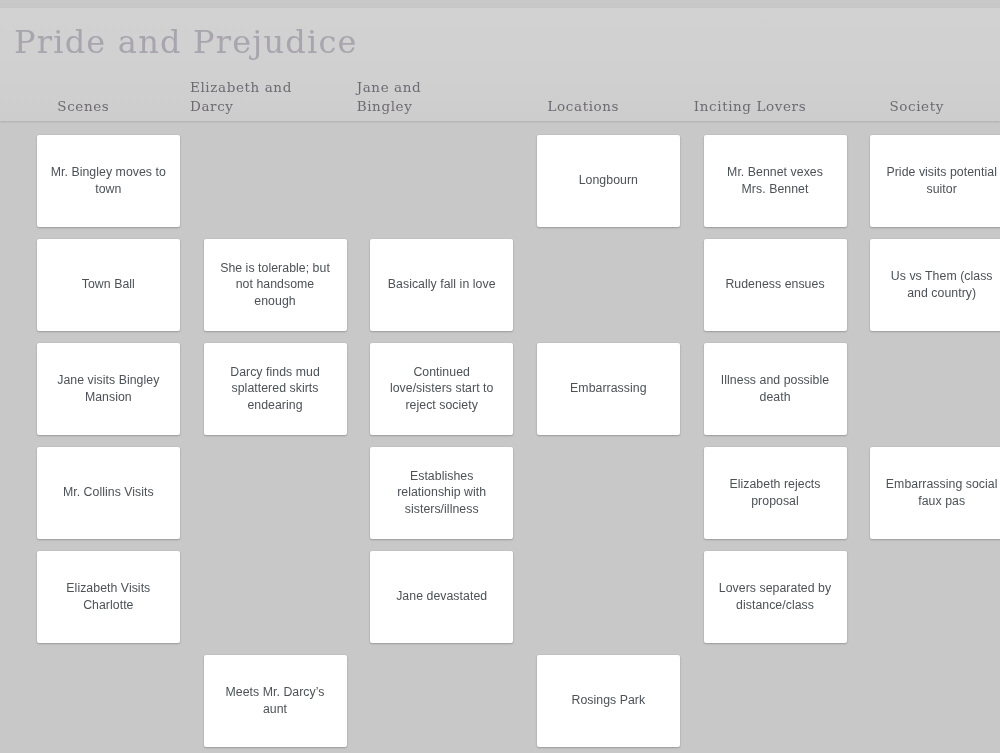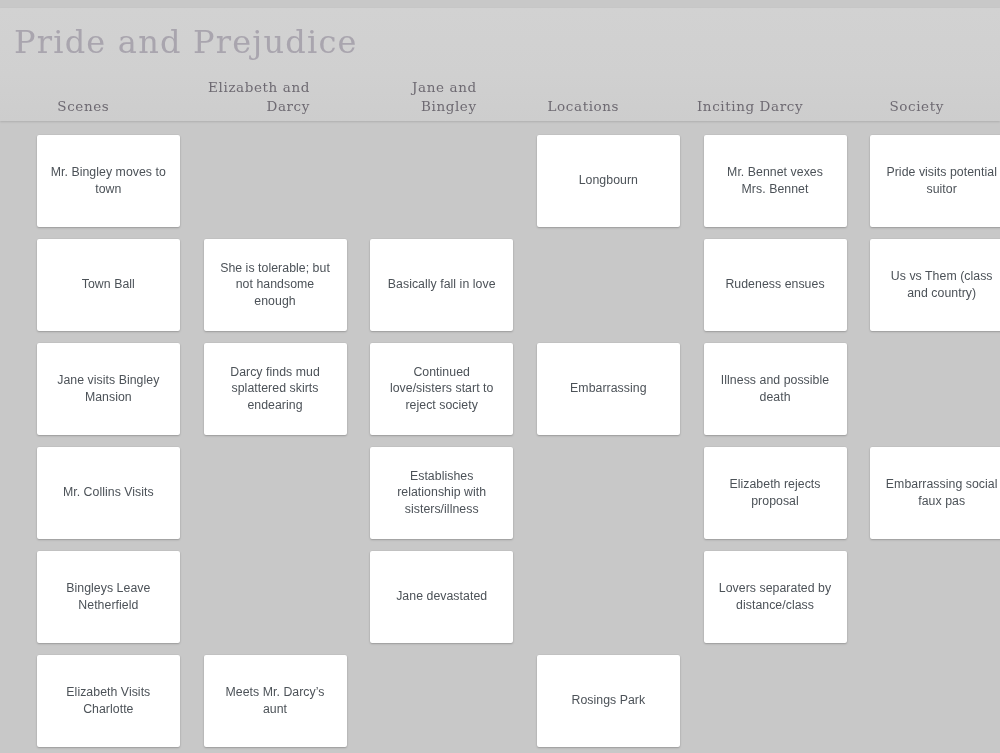--- a/index.html
+++ b/index.html
@@ -65,21 +65,21 @@
     justify-content: center;
     padding-bottom: 4px;
     box-sizing: border-box;
   }
   .col-header-label {
     font-family: "DejaVu Serif", "Liberation Serif", serif;
     font-size: 13.5px;
     font-weight: 400;
     letter-spacing: 0.6px;
     color: #6e6a72;
-    text-align: right;
+    text-align: left;
     line-height: 19px;
     max-width: 120px;
   }
 
   
   #grid {
     position: absolute;
     left: 0;
     top: 113px;
     width: 1000px;
@@ -140,21 +140,21 @@
       <div class="col-header">
         <div class="col-header-label">Elizabeth and Darcy</div>
       </div>
       <div class="col-header">
         <div class="col-header-label">Jane and Bingley</div>
       </div>
       <div class="col-header">
         <div class="col-header-label">Locations</div>
       </div>
       <div class="col-header">
-        <div class="col-header-label">Inciting Darcy</div>
+        <div class="col-header-label">Inciting Lovers</div>
       </div>
       <div class="col-header">
         <div class="col-header-label">Society</div>
       </div>
     </div>
   </div>
 
   <div id="grid">
 
     <div class="grid-column">
@@ -169,25 +169,20 @@
         </div>
       </div>
       <div class="cell">
         <div class="card">
           <div class="card-text">Jane visits Bingley Mansion</div>
         </div>
       </div>
       <div class="cell">
         <div class="card">
           <div class="card-text">Mr. Collins Visits</div>
-        </div>
-      </div>
-      <div class="cell">
-        <div class="card">
-          <div class="card-text">Bingleys Leave Netherfield</div>
         </div>
       </div>
       <div class="cell">
         <div class="card">
           <div class="card-text">Elizabeth Visits Charlotte</div>
         </div>
       </div>
     </div>
 
     <div class="grid-column">

